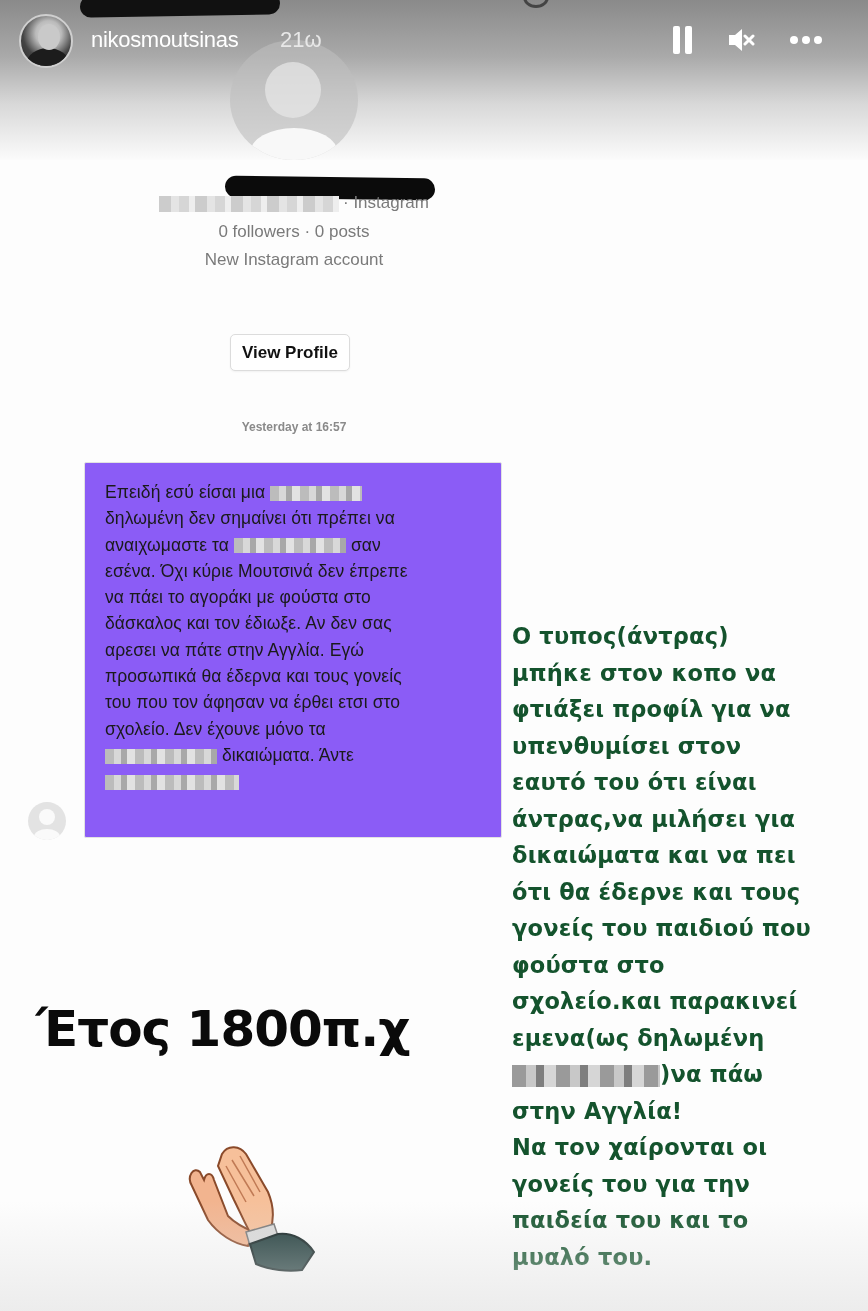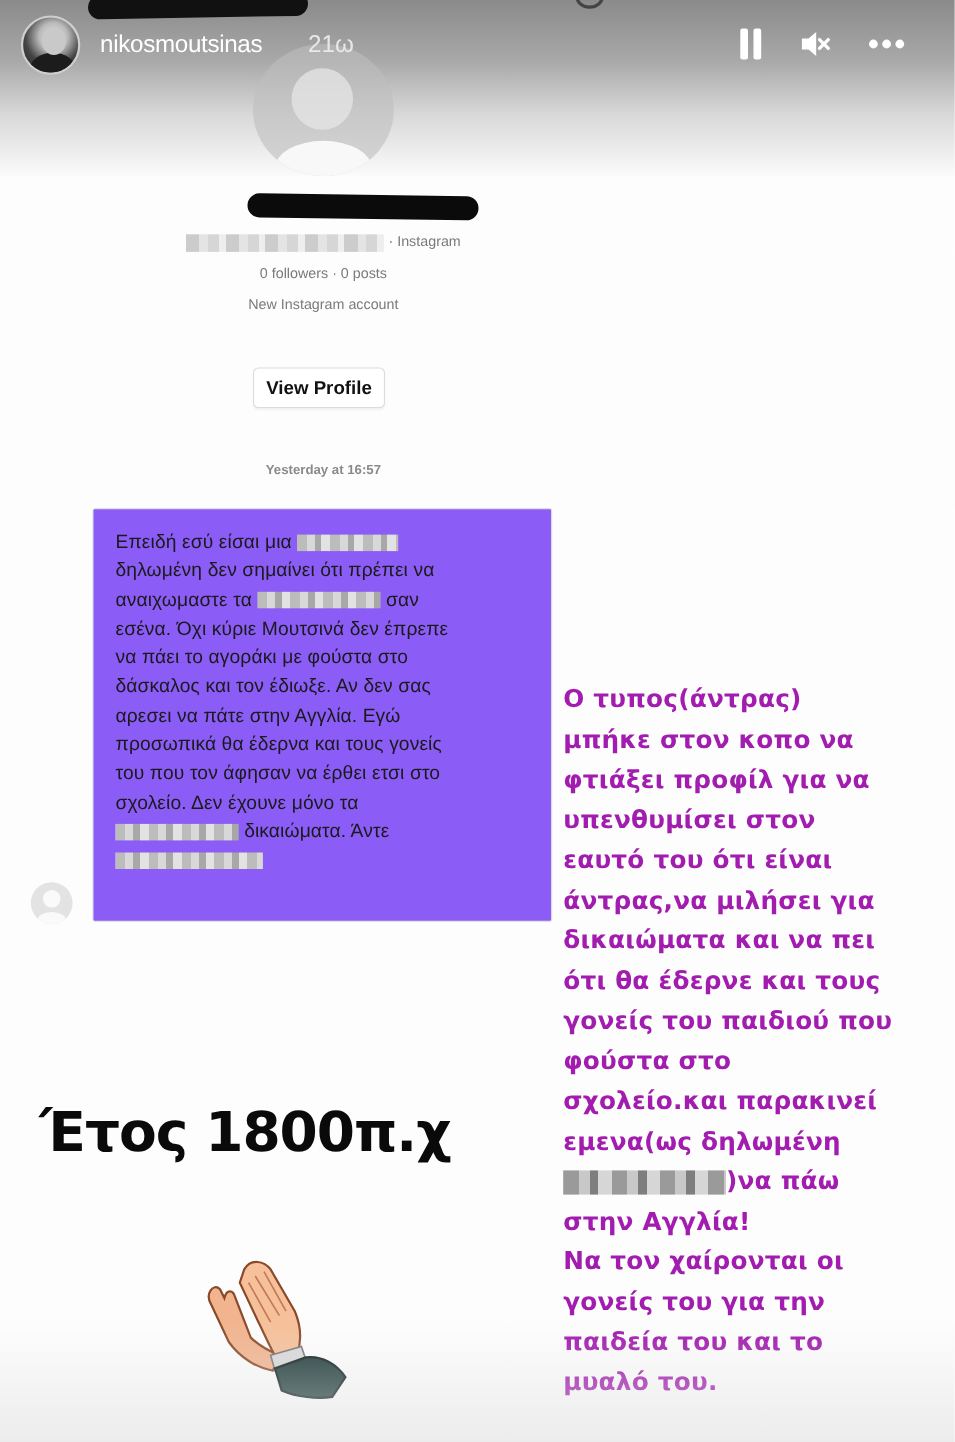--- a/index.html
+++ b/index.html
@@ -73,22 +73,22 @@
     }
     .profile-pic .shoulders {
       position: absolute; left: 20px; top: 88px; width: 88px; height: 50px; border-radius: 50% 50% 0 0;
       background: rgba(250,250,250,0.95);
     }
     .scribble-name {
       position: absolute; left: 225px; top: 177px; width: 210px; height: 22px;
       background: #0b0b0b; border-radius: 14px; transform: rotate(0.8deg);
     }
     .profile-lines {
-      position: absolute; left: 60px; top: 206px; width: 468px; text-align: center;
-      color: #7a7a7a; font-size: 13px; line-height: 28.5px;
+      position: absolute; left: 60px; top: 189px; width: 468px; text-align: center;
+      color: #7a7a7a; font-size: 17px; line-height: 28.5px;
     }
     .blur-handle {
       display: inline-block; width: 180px; height: 16px; vertical-align: middle;
       background: repeating-linear-gradient(90deg, #ccc 0 12px, #e4e4e4 12px 20px, #d6d6d6 20px 30px, #eeeeee 30px 36px);
       margin-right: 4px;
     }
     .view-profile-btn {
       position: absolute; left: 230px; top: 334px; width: 120px; height: 37px;
       border: 1px solid #dcdcdc; border-radius: 5px; background: #fff;
       font-weight: bold; font-size: 17px; color: #111;
@@ -125,21 +125,21 @@
     .era-caption {
       position: absolute; left: 36px; top: 1000px; font-size: 50px; font-weight: bold; color: #0a0a0a;
       font-family: "DejaVu Sans", sans-serif; letter-spacing: -1px;
     }
     .clap-icon { position: absolute; left: 182px; top: 1136px; width: 140px; height: 136px; }
 
     
     .commentary {
       position: absolute; left: 512px; top: 618px; width: 356px;
       font-family: "DejaVu Sans", sans-serif; font-weight: bold; font-size: 22.5px;
-      line-height: 36.5px; color: #a21caf; letter-spacing: 0.2px;
+      line-height: 36.5px; color: #14532d; letter-spacing: 0.2px;
     }
     .commentary .line { display: block; white-space: nowrap; }
     .commentary .pix-big {
       display: inline-block; width: 148px; height: 22px; vertical-align: middle;
       background: repeating-linear-gradient(90deg, #9a9a9a 0 14px, #c8c8c8 14px 24px, #7e7e7e 24px 32px, #d6d6d6 32px 44px);
     }
   </style>
 </head>
 <body>
 

